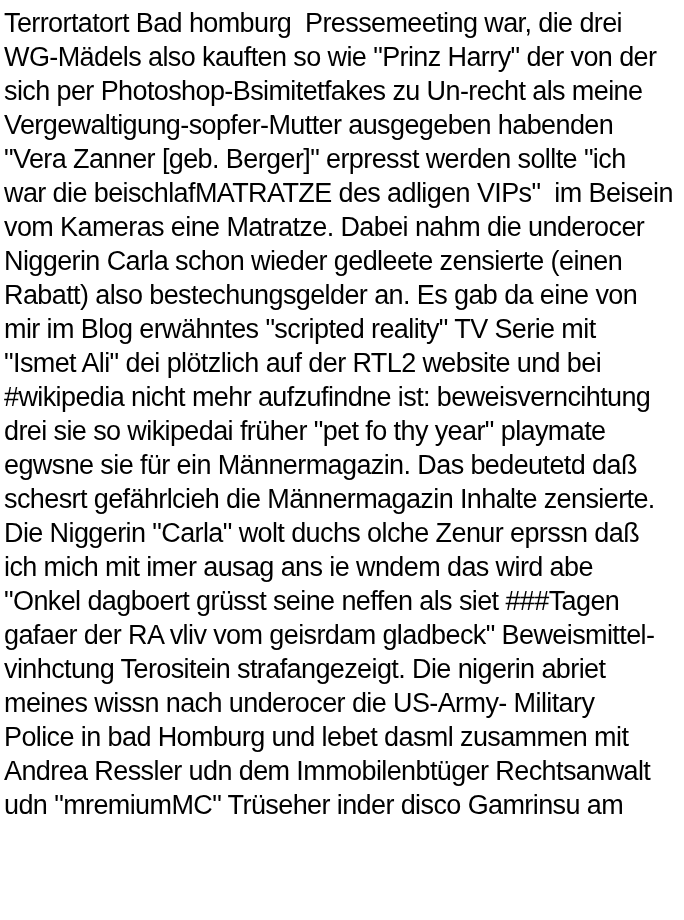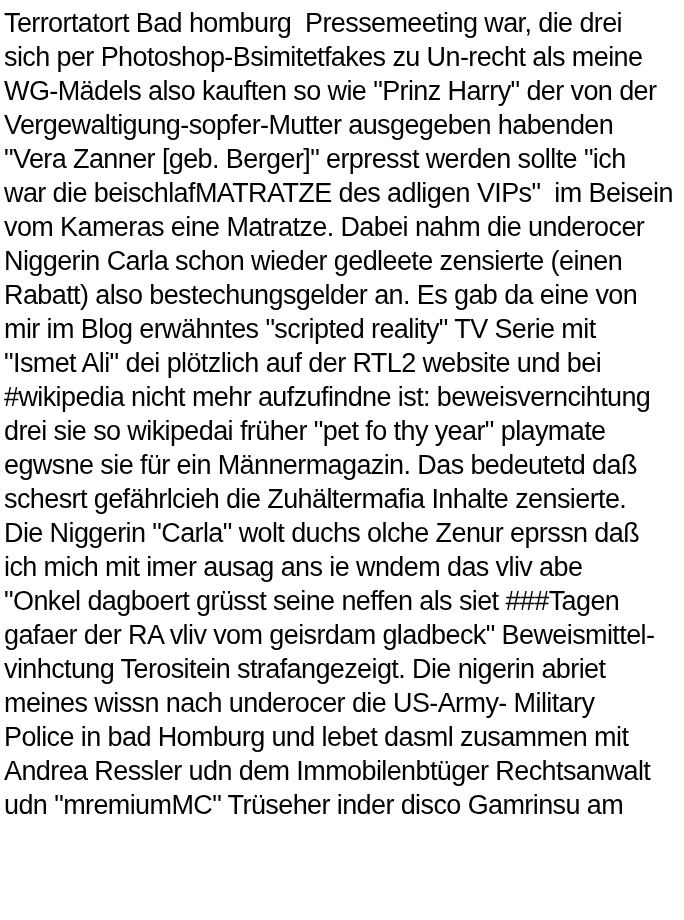--- a/index.html
+++ b/index.html
@@ -27,36 +27,36 @@
     overflow: hidden;
     height: 34px;
   }
 </style>
 </head>
 <body>
 
 <div class="page">
   <div class="text-block">
       <div class="line">Terrortatort Bad homburg  Pressemeeting war, die drei</div>
+      <div class="line">WG-Mädels also kauften so wie "Prinz Harry" der von der</div>
       <div class="line">sich per Photoshop-Bsimitetfakes zu Un-recht als meine</div>
-      <div class="line">WG-Mädels also kauften so wie "Prinz Harry" der von der</div>
       <div class="line">Vergewaltigung-sopfer-Mutter ausgegeben habenden</div>
       <div class="line">"Vera Zanner [geb. Berger]" erpresst werden sollte "ich</div>
       <div class="line">war die beischlafMATRATZE des adligen VIPs"  im Beisein</div>
       <div class="line">vom Kameras eine Matratze. Dabei nahm die underocer</div>
       <div class="line">Niggerin Carla schon wieder gedleete zensierte (einen</div>
       <div class="line">Rabatt) also bestechungsgelder an. Es gab da eine von</div>
       <div class="line">mir im Blog erwähntes "scripted reality" TV Serie mit</div>
       <div class="line">"Ismet Ali" dei plötzlich auf der RTL2 website und bei</div>
       <div class="line">#wikipedia nicht mehr aufzufindne ist: beweisverncihtung</div>
       <div class="line">drei sie so wikipedai früher "pet fo thy year" playmate</div>
       <div class="line">egwsne sie für ein Männermagazin. Das bedeutetd daß</div>
-      <div class="line">schesrt gefährlcieh die Zuhältermafia Inhalte zensierte.</div>
+      <div class="line">schesrt gefährlcieh die Männermagazin Inhalte zensierte.</div>
       <div class="line">Die Niggerin "Carla" wolt duchs olche Zenur eprssn daß</div>
-      <div class="line">ich mich mit imer ausag ans ie wndem das vliv abe</div>
+      <div class="line">ich mich mit imer ausag ans ie wndem das wird abe</div>
       <div class="line">"Onkel dagboert grüsst seine neffen als siet ###Tagen</div>
       <div class="line">gafaer der RA vliv vom geisrdam gladbeck" Beweismittel-</div>
       <div class="line">vinhctung Terositein strafangezeigt. Die nigerin abriet</div>
       <div class="line">meines wissn nach underocer die US-Army- Military</div>
       <div class="line">Police in bad Homburg und lebet dasml zusammen mit</div>
       <div class="line">Andrea Ressler udn dem Immobilenbtüger Rechtsanwalt</div>
       <div class="line">udn "mremiumMC" Trüseher inder disco Gamrinsu am</div>
       <div class="line">Füstbahhofe Claus Chriph Schramm in einer WG uaf ienm</div>
     </div>
 </div>

